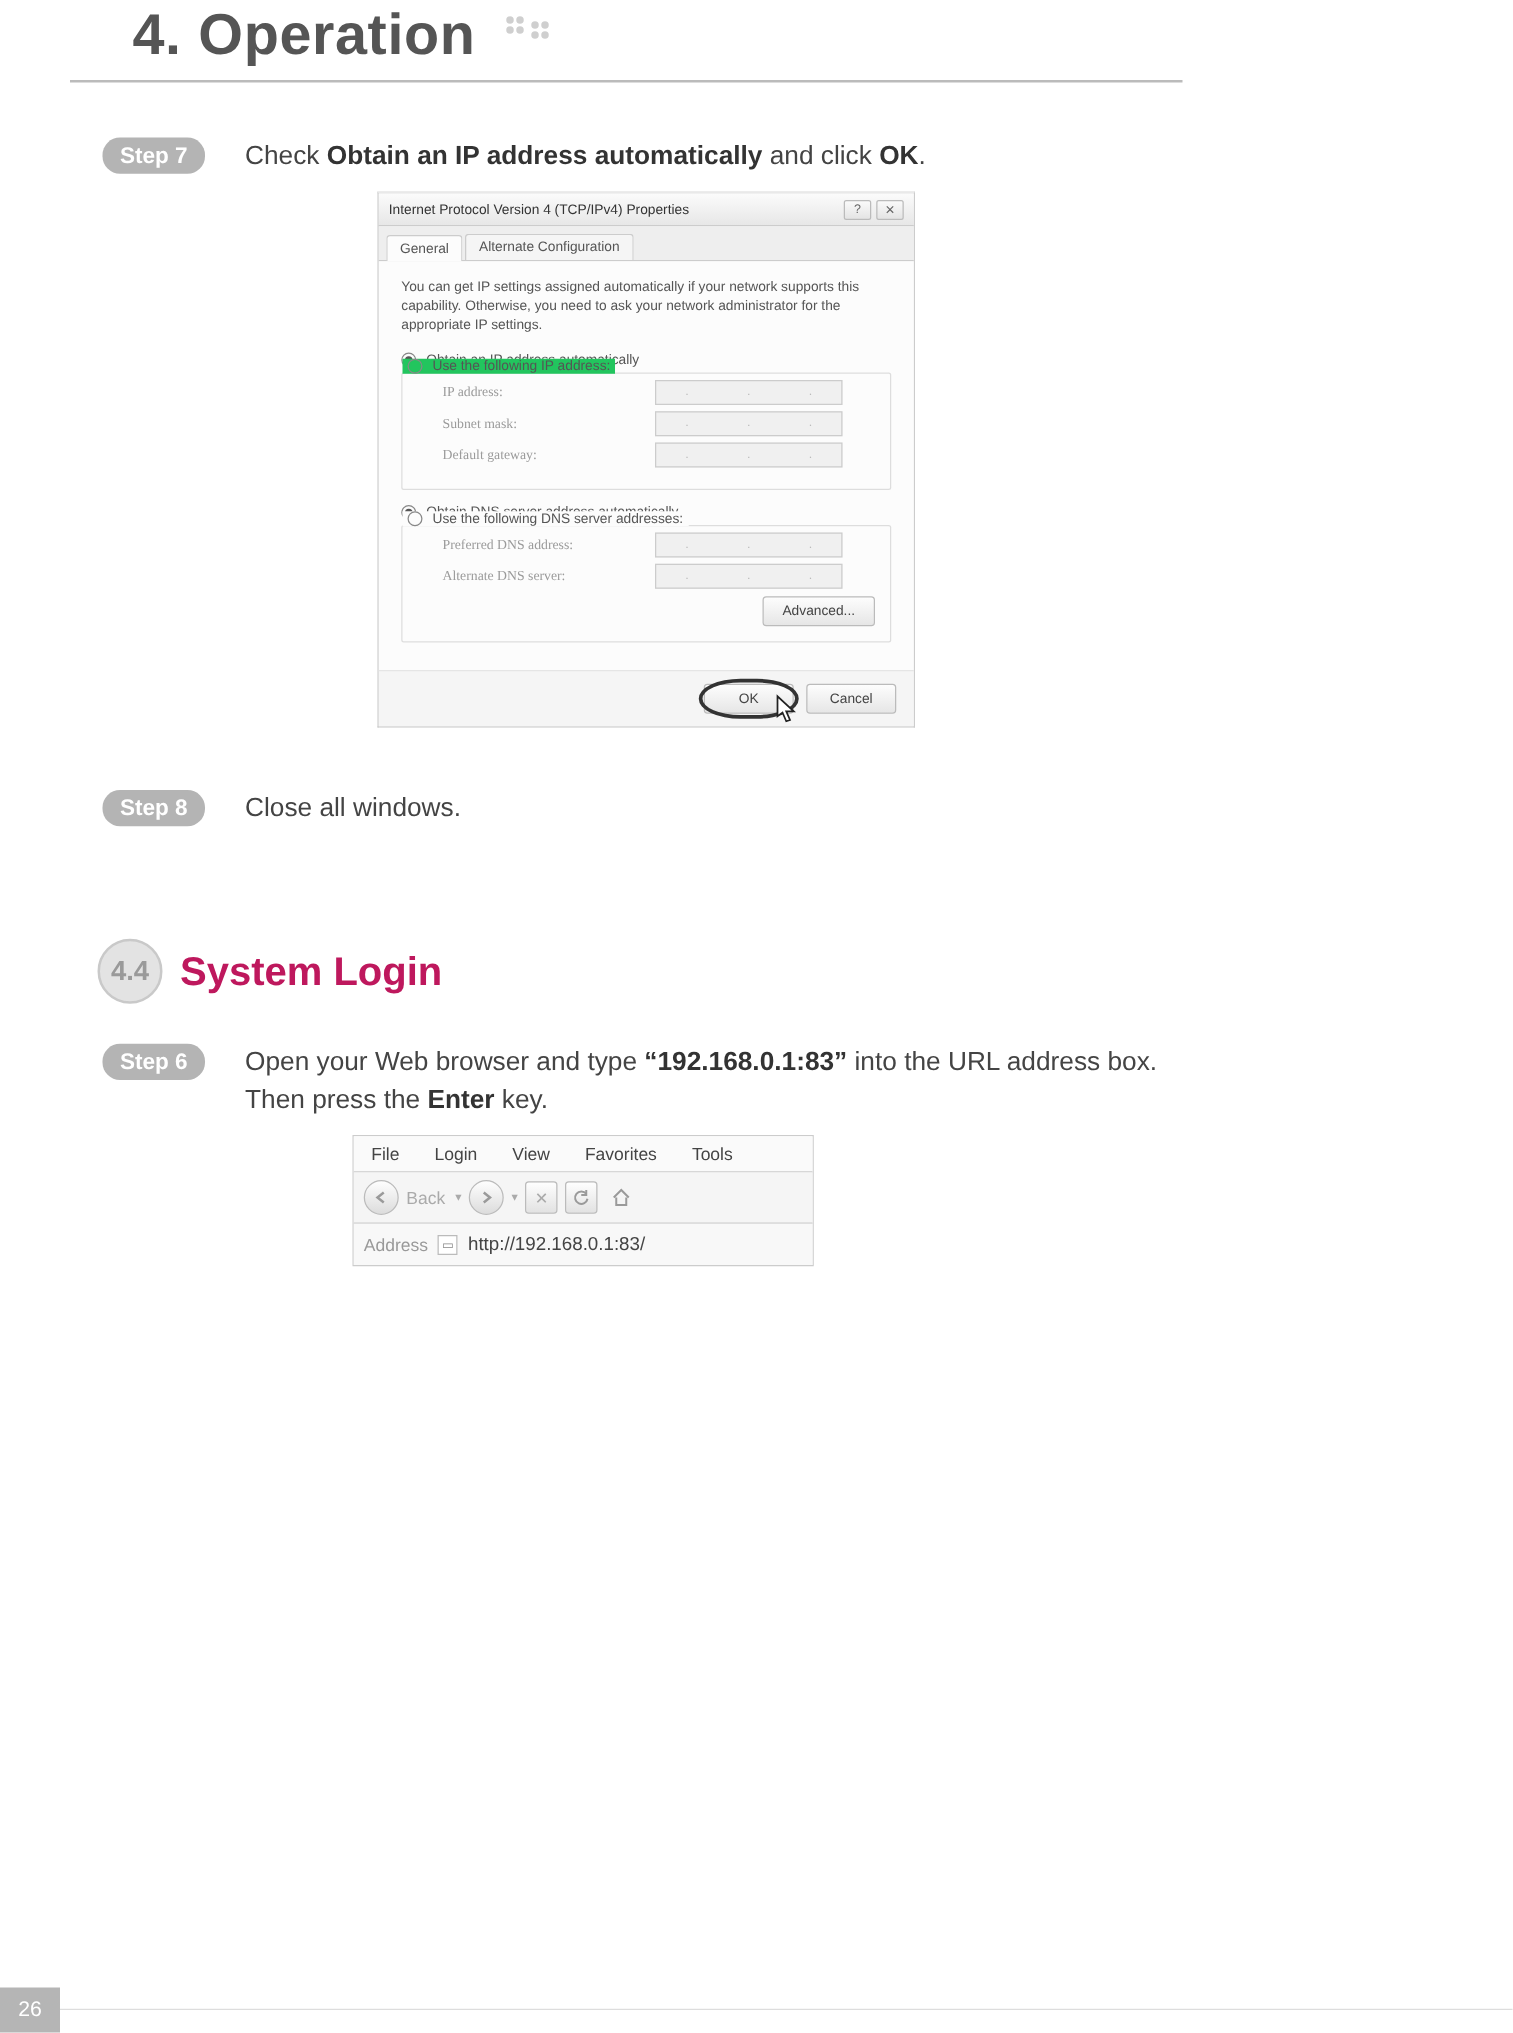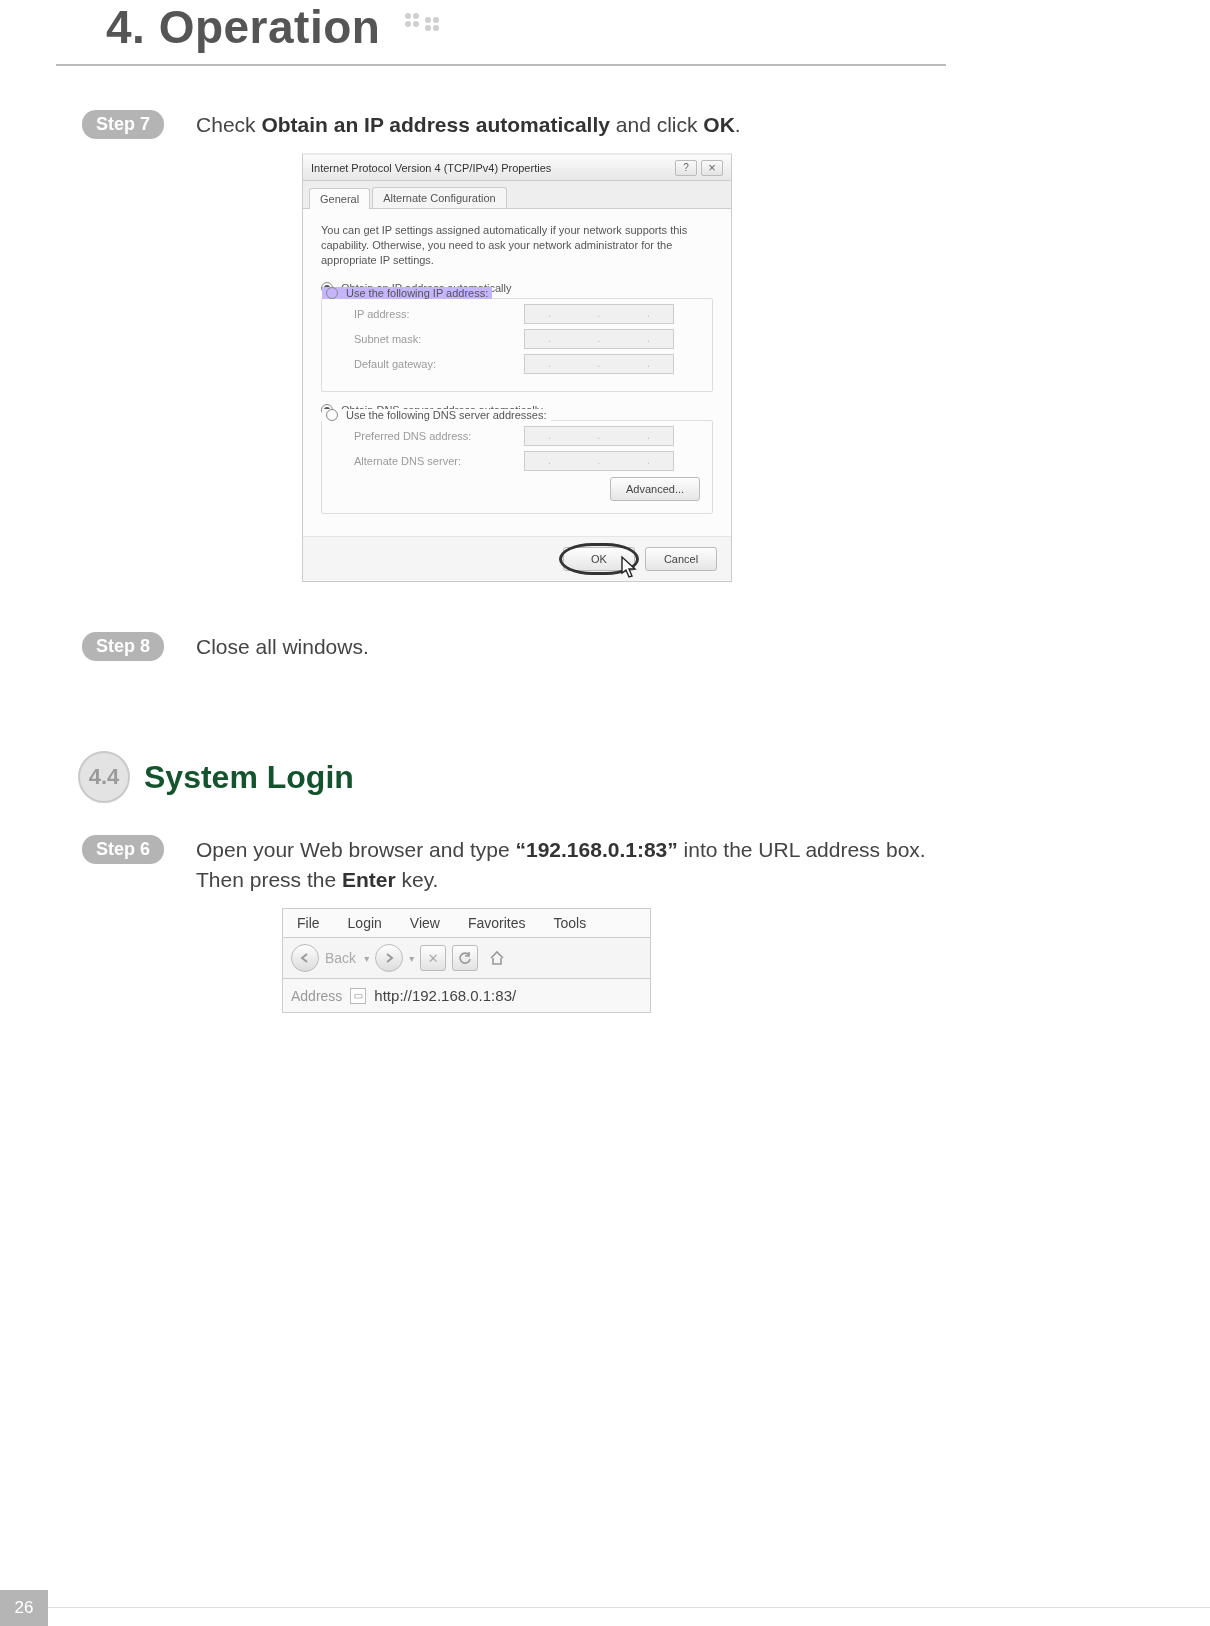--- a/index.html
+++ b/index.html
@@ -57,33 +57,33 @@
   .tabs{border-bottom:1px solid #ccc;padding:6px 6px 0 6px;background:#eee;}
   .tab{display:inline-block;padding:4px 10px;font-size:11px;border:1px solid #ccc;border-bottom:none;margin-right:-1px;background:#f5f5f5;color:#555;border-top-left-radius:3px;border-top-right-radius:3px;}
   .tab.active{background:#fcfcfc;position:relative;top:1px;}
   .dialog-body{background:#fcfcfc;padding:14px 18px 10px 18px;}
   .helptext{font-size:11px;line-height:1.35;color:#555;margin-bottom:14px;}
   .group{border:1px solid #ddd;border-radius:2px;padding:10px 12px 12px 12px;margin-bottom:12px;position:relative;}
   .radio-row{display:flex;align-items:center;margin:4px 0;}
   .radio{width:12px;height:12px;border:1px solid #888;border-radius:50%;margin-right:8px;display:inline-flex;align-items:center;justify-content:center;}
   .radio.selected::after{content:"";width:6px;height:6px;border-radius:50%;background:#555;}
   .field-row{display:flex;align-items:center;margin:5px 0 5px 20px;}
-  .field-label{width:170px;color:#9b9b9b;}
+  .field-label{width:170px;color:#9b9b9b;font-family:Liberation Serif, serif;}
   .ipbox{flex:0 0 150px;height:20px;background:#f0f0f0;border:1px solid #ccc;display:flex;align-items:center;justify-content:space-around;color:#bbb;font-size:10px;}
   .ipbox span{padding:0 2px;}
   .dialog-actions{padding:10px 14px;display:flex;justify-content:flex-end;gap:10px;border-top:1px solid #e5e5e5;background:#f5f5f5;}
   .btn{min-width:72px;height:24px;background:linear-gradient(#fdfdfd,#e6e6e6);border:1px solid #bbb;border-radius:3px;font-size:11px;color:#444;display:flex;align-items:center;justify-content:center;}
   .advanced-row{display:flex;justify-content:flex-end;margin-top:6px;}
   .ok-wrap{position:relative;}
   .ok-ring{position:absolute;inset:-4px;border:3px solid #333;border-radius:50%/60%;pointer-events:none;}
   .cursor{position:absolute;right:-6px;bottom:-10px;}
 
   .section-head{display:flex;align-items:center;margin:90px 0 32px -4px;}
   .sec-badge{width:52px;height:52px;border-radius:50%;background:#e3e3e3;border:2px solid #c9c9c9;display:flex;align-items:center;justify-content:center;color:#9a9a9a;font-weight:bold;font-size:22px;margin-right:14px;}
-  .sec-title{font-size:32px;font-weight:bold;color:#14532d;}
+  .sec-title{font-size:32px;font-weight:bold;color:#be185d;}
 
   .browser{width:369px;margin:14px 0 0 200px;border:1px solid #ccc;font-family:Tahoma,Verdana,sans-serif;font-size:14px;color:#444;text-align:left;}
   .menubar{display:flex;gap:0;border-bottom:1px solid #ccc;background:#fafafa;}
   .menubar div{padding:6px 14px;}
   .tbar{display:flex;align-items:center;gap:6px;padding:6px 8px;background:#f5f5f5;border-bottom:1px solid #ccc;}
   .roundbtn{width:28px;height:28px;border-radius:50%;background:linear-gradient(#fefefe,#dcdcdc);border:1px solid #bbb;display:flex;align-items:center;justify-content:center;color:#aaa;font-size:14px;}
   .backlbl{color:#aaa;font-size:14px;margin-right:2px;}
   .sqbtn{width:26px;height:26px;border:1px solid #bbb;background:linear-gradient(#fefefe,#e2e2e2);border-radius:3px;display:flex;align-items:center;justify-content:center;color:#aaa;font-size:13px;}
   .addrbar{display:flex;align-items:center;gap:8px;padding:8px 8px;background:#f8f8f8;}
   .addrlbl{color:#999;font-size:14px;}
@@ -139,21 +139,21 @@
         <span class="tab">Alternate Configuration</span>
       </div>
       <div class="dialog-body">
         <div class="helptext">You can get IP settings assigned automatically if your network supports this capability. Otherwise, you need to ask your network administrator for the appropriate IP settings.</div>
 
         <div class="radio-row">
           <span class="radio selected"></span>
           <span>Obtain an IP address automatically</span>
         </div>
         <div class="group">
-          <div class="radio-row" style="margin-left:-12px;margin-top:-22px;background:#c4b5fd;padding:0 4px;width:fit-content;position:relative;">
+          <div class="radio-row" style="margin-left:-12px;margin-top:-22px;background:#22c55e;padding:0 4px;width:fit-content;position:relative;">
             <span class="radio"></span>
             <span>Use the following IP address:</span>
           </div>
           <div class="field-row">
               <span class="field-label">IP address:</span>
               <div class="ipbox">
                 <span>.</span>
                 <span>.</span>
                 <span>.</span>
               </div>

